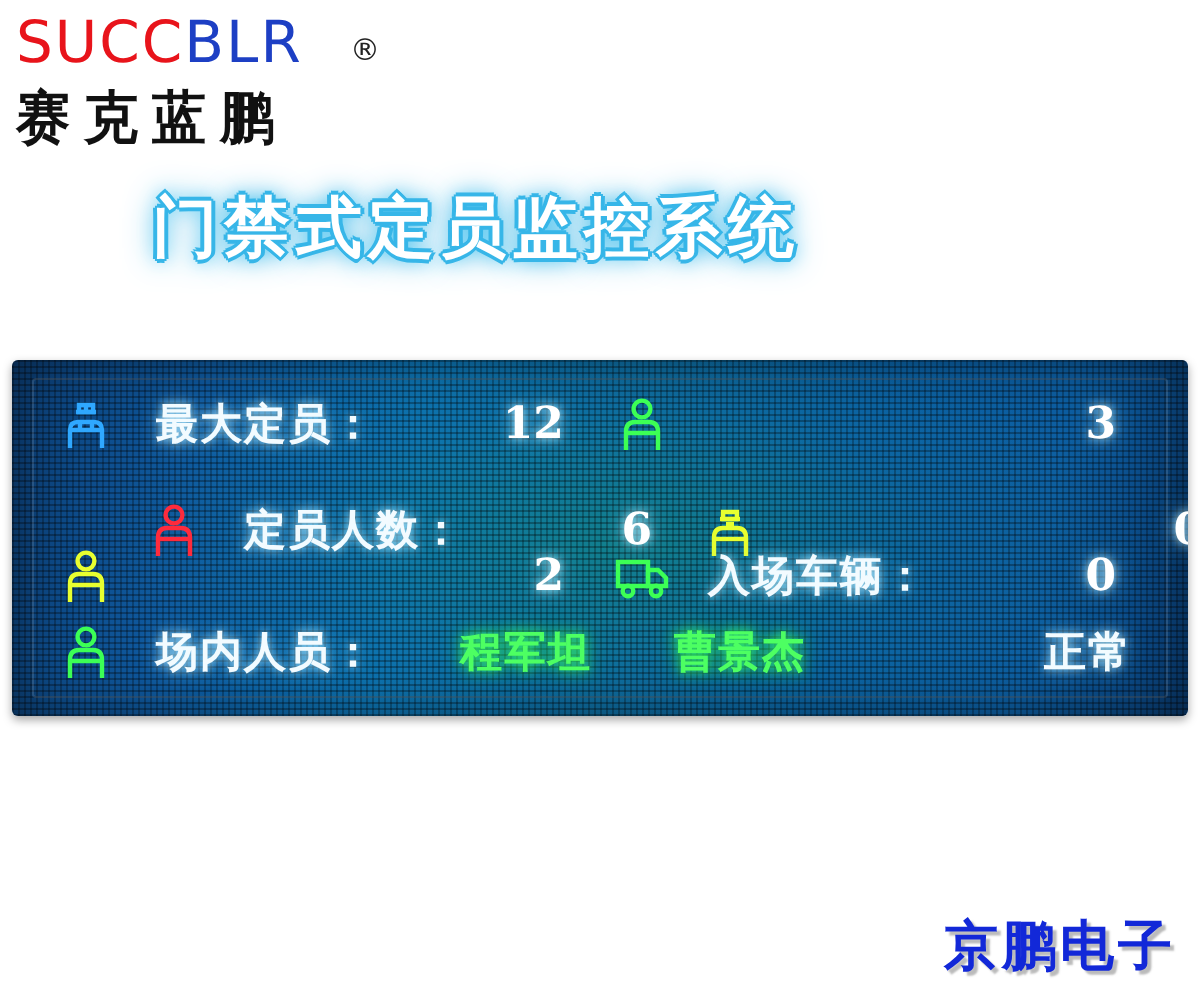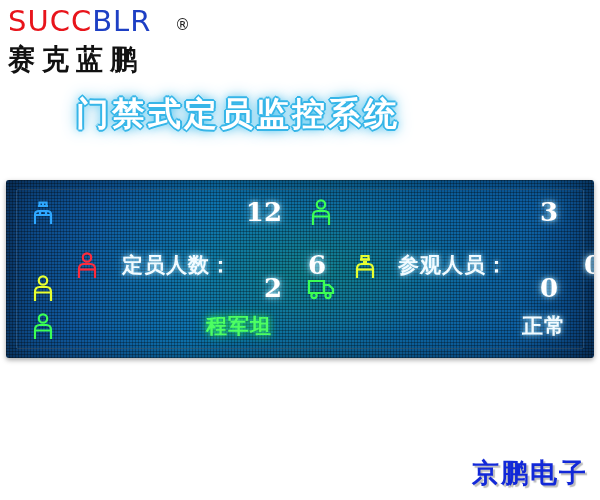--- a/index.html
+++ b/index.html
@@ -95,40 +95,41 @@
   .cell{ position:absolute; top:0; height:38px; display:flex; align-items:center; }
 
   .icon-cell{ width:30px; justify-content:center; }
   .icon-cell.left{  left:22px; }
   .icon-cell.right{ left:300px; }
 
   .label-cell{ font-size:21px; letter-spacing:1px; }
   .label-cell.left{  left:72px; }
   .label-cell.right{ left:348px; }
 
-  .value-cell{ justify-content:flex-end; font-size:26px; font-weight:bold; }
+  .value-cell{ justify-content:flex-end; font-size:22px; font-weight:bold; }
   .value-cell.left{  left:200px; width:76px; }
   .value-cell.right{ left:476px; width:76px; }
 
   .led-text{
     font-family:"DejaVu Sans", sans-serif;
     font-weight:bold;
     color:#f2fbff;
     text-shadow:0 0 5px rgba(180,235,255,0.85), 0 0 11px rgba(120,210,255,0.55);
     white-space:nowrap;
   }
   .led-num{
     font-family:"DejaVu Serif", serif;
     font-weight:bold;
     color:#ffffff;
     text-shadow:0 0 5px rgba(190,240,255,0.9), 0 0 12px rgba(130,215,255,0.6);
   }
   .led-green{
     color:#4dff62;
     text-shadow:0 0 6px rgba(60,255,100,0.85), 0 0 13px rgba(30,230,70,0.55);
+    padding-left:24px;
   }
 
   
   #names-cell{
     position:absolute; left:200px; top:0; height:38px;
     display:flex; align-items:center; gap:17px;
     font-size:21px; letter-spacing:1px;
   }
   #status-cell{
     position:absolute; left:476px; top:0; width:104px; height:38px;
@@ -177,20 +178,21 @@
             <path d="M8 9 h10"></path>
             <path d="M9.5 5.5 h7 v3.5 h-7 z"></path>
             <path d="M13 5.5 v3.5"></path>
             <path d="M5 27 v-9 q0-4 4-4 h8 q4 0 4 4 v9"></path>
             <path d="M5 18 h16"></path>
             <path d="M10 14 v5"></path>
               <path d="M16 14 v5"></path>
           </g>
         </svg>
       </div>
+      <div class="cell label-cell left led-text">最大定员：</div>
       <div class="cell value-cell left led-num">12</div>
 
       <div class="cell icon-cell right">
         <svg class="glyph" width="26" height="30" viewBox="0 0 26 30">
           <g fill="none" stroke="#3cff55" stroke-width="2.2">
             <circle cx="13" cy="7.5" r="4.2"></circle>
             <path d="M5 28 v-9 q0-5 4.5-5 h7 q4.5 0 4.5 5 v9"></path>
             <path d="M5 19.5 h16"></path>
           </g>
         </svg>
@@ -215,21 +217,20 @@
         <svg class="glyph" width="26" height="30" viewBox="0 0 26 30">
           <g fill="none" stroke="#e8ff2f" stroke-width="2.2">
             <path d="M8 9.5 h10"></path>
             <path d="M9.5 6 h7 v3.5 h-7 z"></path>
             <path d="M11 12 h4"></path>
             <path d="M5 28 v-9 q0-5 4.5-5 h7 q4.5 0 4.5 5 v9"></path>
             <path d="M5 19.5 h16"></path>
           </g>
         </svg>
       </div>
-      <div class="cell label-cell right led-text">参观人员：</div>
       <div class="cell value-cell right led-num">0</div>
     </div>
 
     <div class="led-row r3">
       <div class="cell icon-cell left">
         <svg class="glyph" width="26" height="30" viewBox="0 0 26 30">
           <g fill="none" stroke="#e8ff2f" stroke-width="2.2">
             <circle cx="13" cy="7.5" r="4.2"></circle>
             <path d="M5 28 v-9 q0-5 4.5-5 h7 q4.5 0 4.5 5 v9"></path>
             <path d="M5 19.5 h16"></path>
@@ -241,36 +242,39 @@
       <div class="cell icon-cell right">
         <svg class="glyph" width="30" height="26" viewBox="0 0 30 26">
           <g fill="none" stroke="#3cff55" stroke-width="2.2">
             <path d="M3 6 h15 v12 h-15 z"></path>
             <path d="M18 10 h5 l4 4 v4 h-9 z"></path>
             <circle cx="8" cy="20.5" r="2.6"></circle>
             <circle cx="22" cy="20.5" r="2.6"></circle>
           </g>
         </svg>
       </div>
+      <div class="cell label-cell right led-text">入场车辆：</div>
       <div class="cell value-cell right led-num">0</div>
     </div>
 
     <div class="led-row r4">
       <div class="cell icon-cell left">
         <svg class="glyph" width="26" height="30" viewBox="0 0 26 30">
           <g fill="none" stroke="#3cff55" stroke-width="2.2">
             <circle cx="13" cy="7.5" r="4.2"></circle>
             <path d="M5 28 v-9 q0-5 4.5-5 h7 q4.5 0 4.5 5 v9"></path>
             <path d="M5 19.5 h16"></path>
           </g>
         </svg>
       </div>
+      <div class="cell label-cell left led-text">场内人员：</div>
 
       <div id="names-cell">
         <span class="led-text led-green">程军坦</span>
+        <span class="led-text led-green">曹景杰</span>
       </div>
 
       <div id="status-cell">
         <span class="led-text">正常</span>
       </div>
     </div>
 
   </div>
 </div>
 

